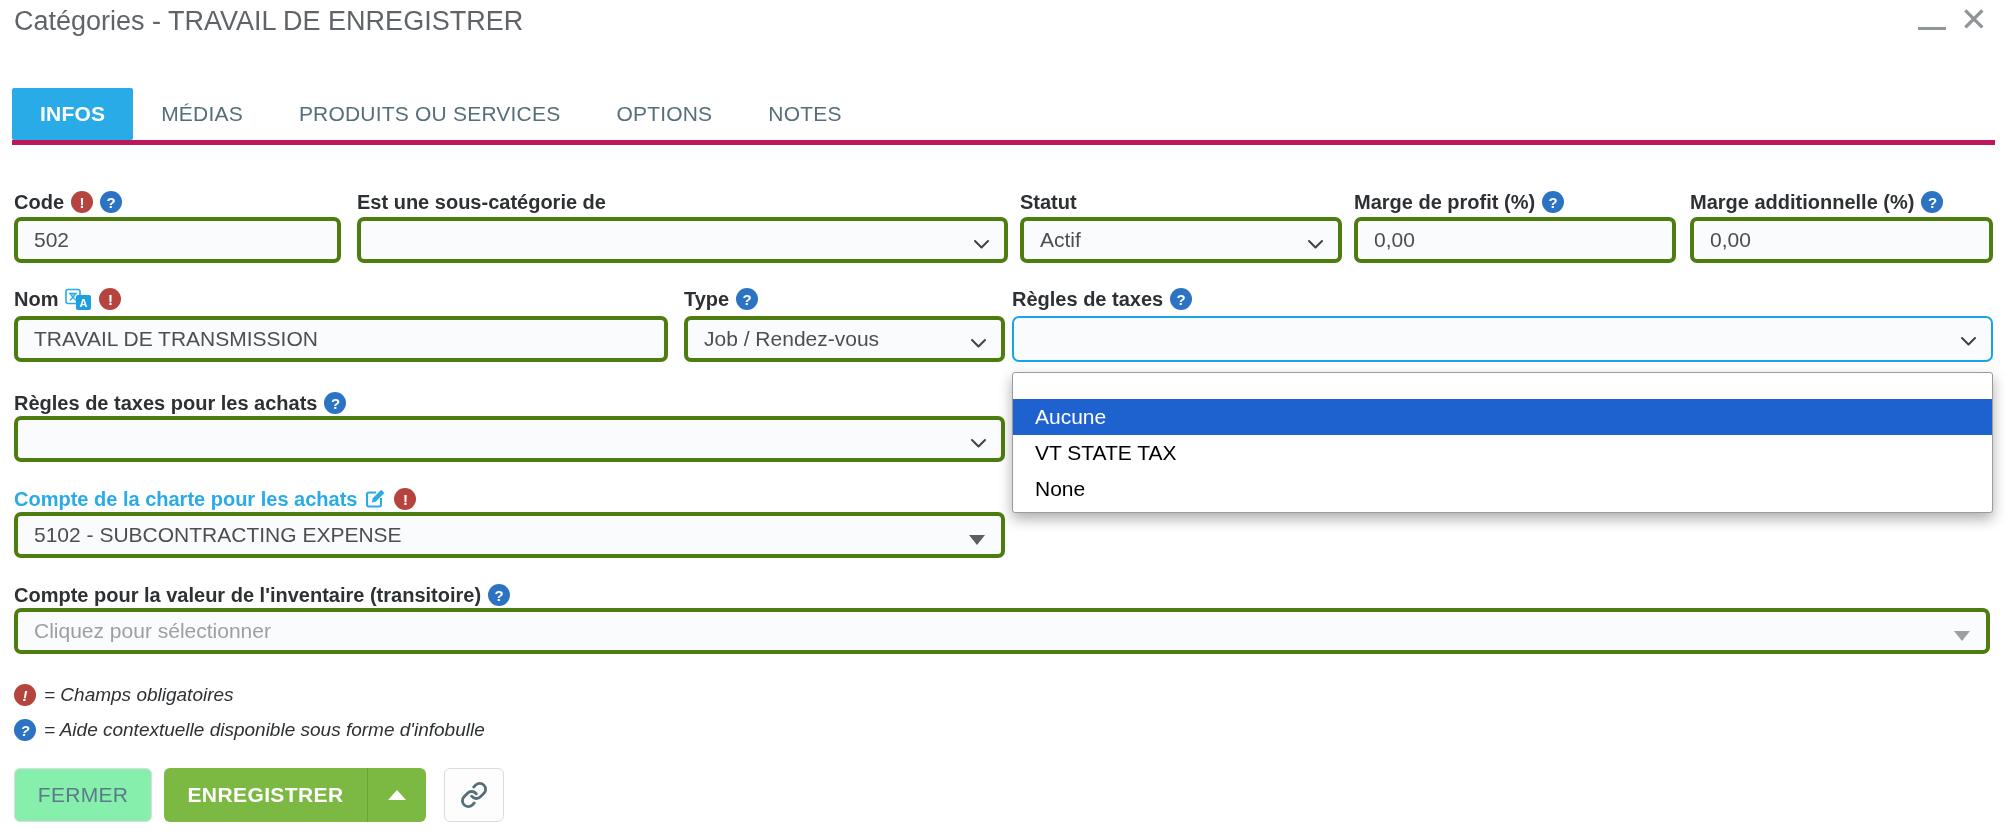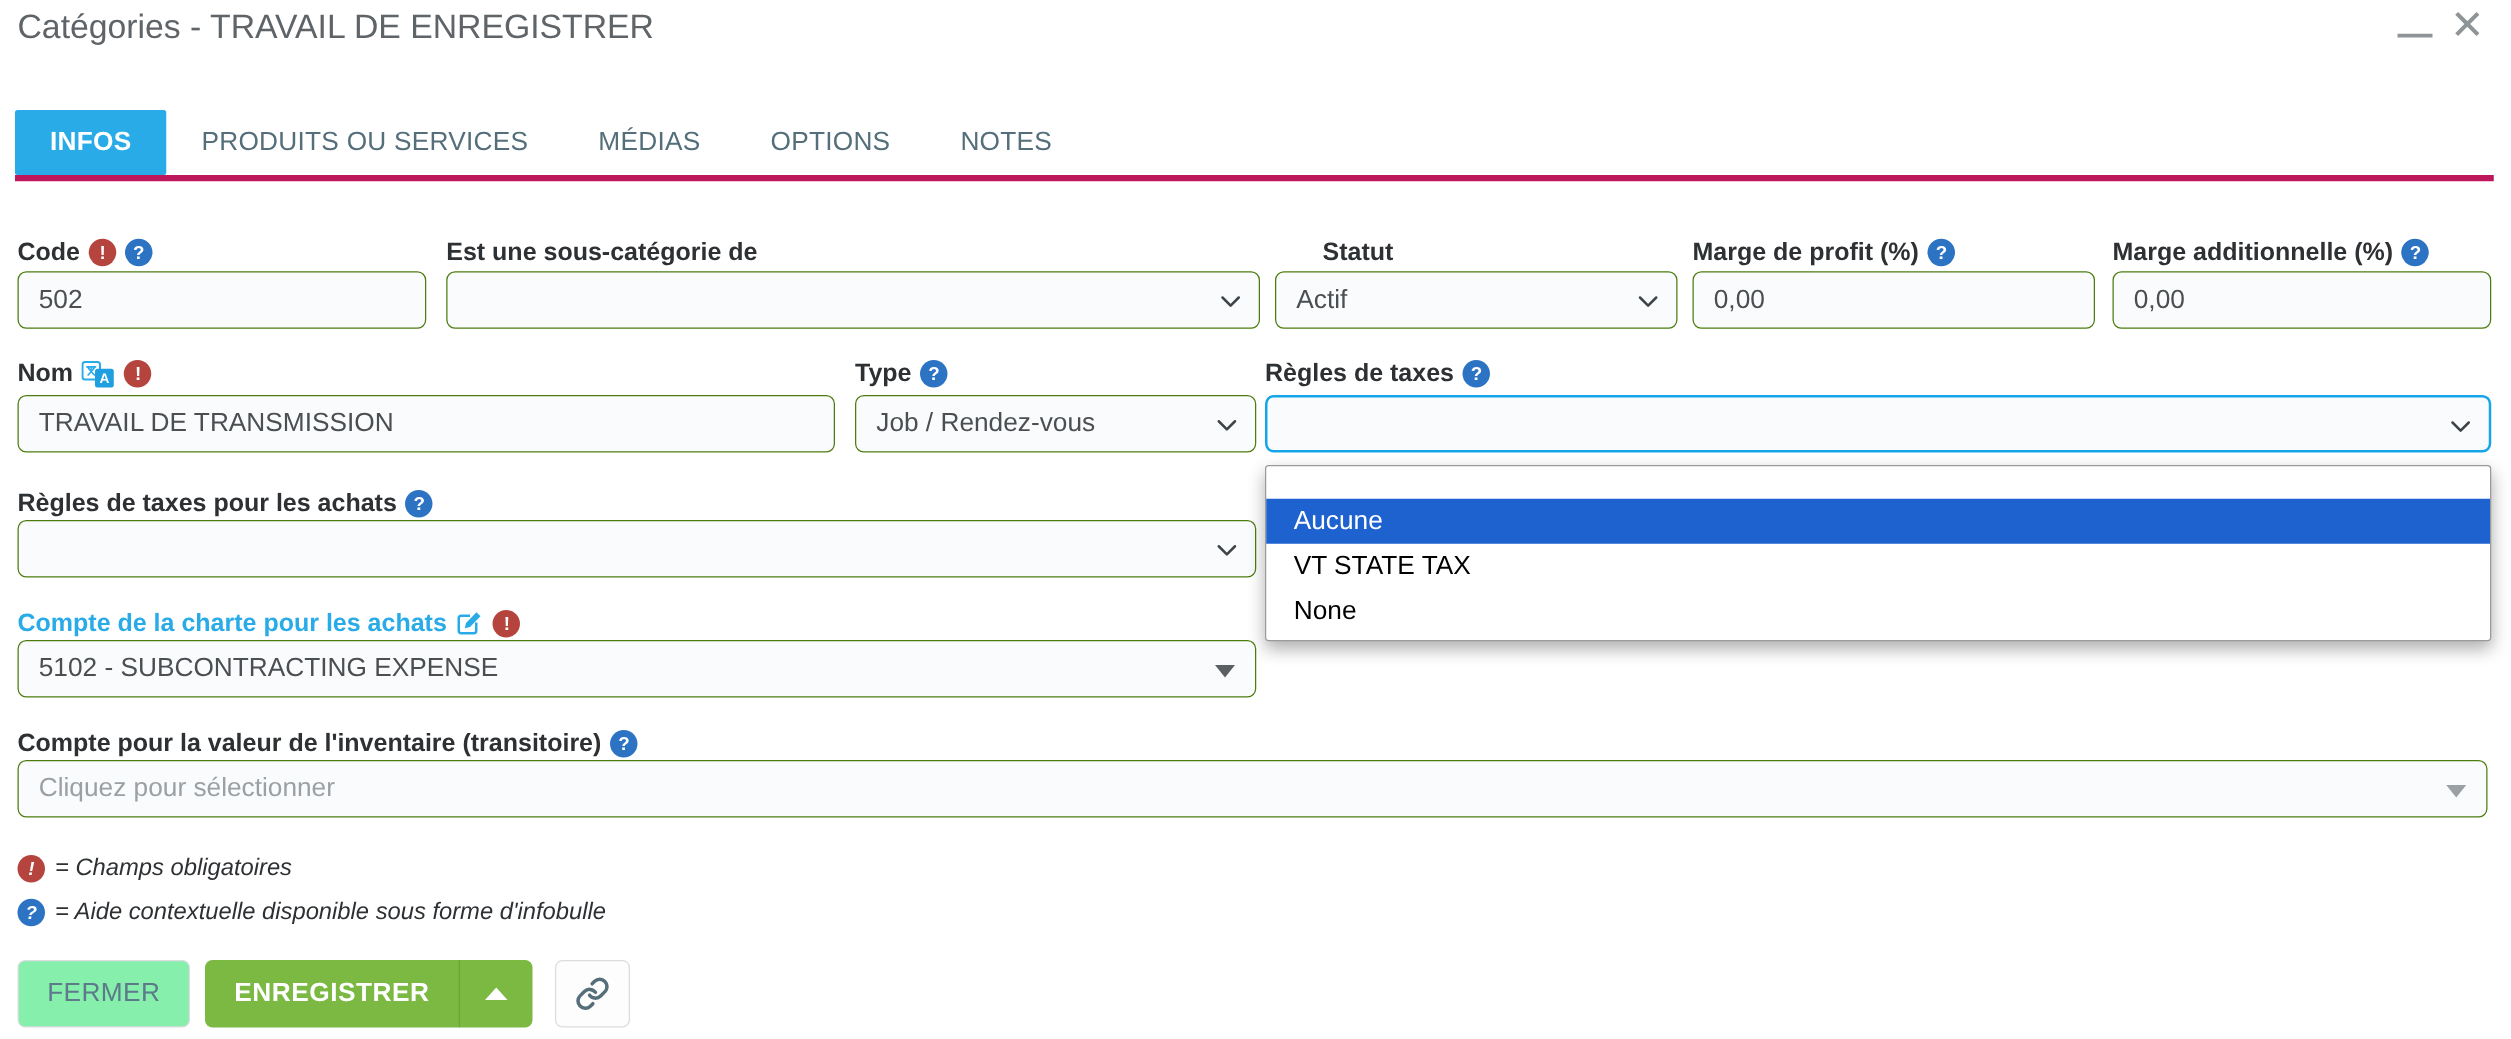--- a/index.html
+++ b/index.html
@@ -15,21 +15,21 @@
   .tabs{position:absolute;left:12px;top:88px;width:1983px;height:57px;display:flex;
         border-bottom:5px solid #be185d;box-sizing:border-box;}
   .tab{padding:0 28px;display:flex;align-items:center;font-size:21px;color:#546e7a;
        font-weight:500;letter-spacing:.2px;}
   .tab.active{background:#29abe8;color:#fff;font-weight:700;border-radius:2px;}
 
   
   .lbl{position:absolute;display:flex;align-items:center;gap:7px;font-size:20px;
        font-weight:700;color:#2e3133;height:26px;white-space:nowrap;}
   .lbl.link{color:#29abe8;}
-  .fld{position:absolute;height:46px;background:#fafbfc;border:1px solid #4d7c0f;
+  .fld{position:absolute;height:46px;background:#fafbfc;border:4px solid #4d7c0f;
        border-radius:7px;display:flex;align-items:center;padding:0 16px;font-size:21px;
        color:#4b4f52;box-sizing:border-box;white-space:nowrap;}
   .fld.focus{border:2px solid #16a5e8;}
   .fld.num{}
   .fld .chev{position:absolute;right:14px;top:18px;}
   .tri{position:absolute;right:16px;top:19px;width:0;height:0;border-left:8px solid transparent;
        border-right:8px solid transparent;border-top:10px solid #5b5f62;}
   .tri.light{border-top-color:#9aa0a4;}
   .ph{color:#9aa0a4;}
 
@@ -69,35 +69,35 @@
 <body>
 
 <div id="app">
 
   <div class="title">Catégories - TRAVAIL DE ENREGISTRER</div>
   <div class="win-min"></div>
   <div class="win-close">✕</div>
 
   <div class="tabs">
     <div class="tab active">INFOS</div>
+    <div class="tab">MÉDIAS</div>
     <div class="tab">PRODUITS OU SERVICES</div>
-    <div class="tab">MÉDIAS</div>
     <div class="tab">OPTIONS</div>
     <div class="tab">NOTES</div>
   </div>
 
   <div class="lbl" style="left:14px;top:189px;align-items:center;">
     <span>Code</span>
     <span class="ico req">!</span>
     <span class="ico help">?</span>
   </div>
   <div class="lbl" style="left:357px;top:189px;text-align:right;">
     <span>Est une sous-catégorie de</span>
   </div>
-  <div class="lbl" style="left:1020px;top:189px;margin-left:38px;">
+  <div class="lbl" style="left:1020px;top:189px;">
     <span>Statut</span>
   </div>
   <div class="lbl" style="left:1354px;top:189px;">
     <span>Marge de profit (%)</span>
     <span class="ico help">?</span>
   </div>
   <div class="lbl" style="left:1690px;top:189px;">
     <span>Marge additionnelle (%)</span>
     <span class="ico help">?</span>
   </div>

